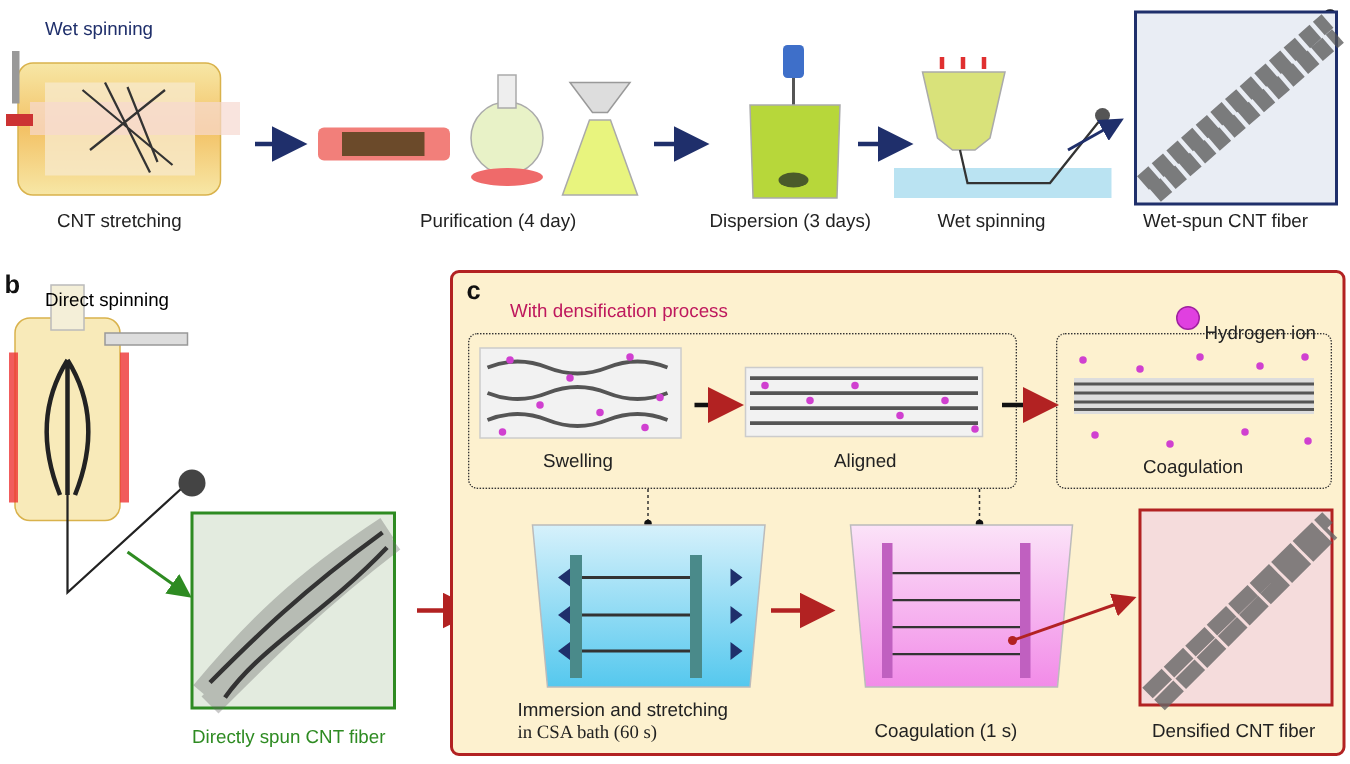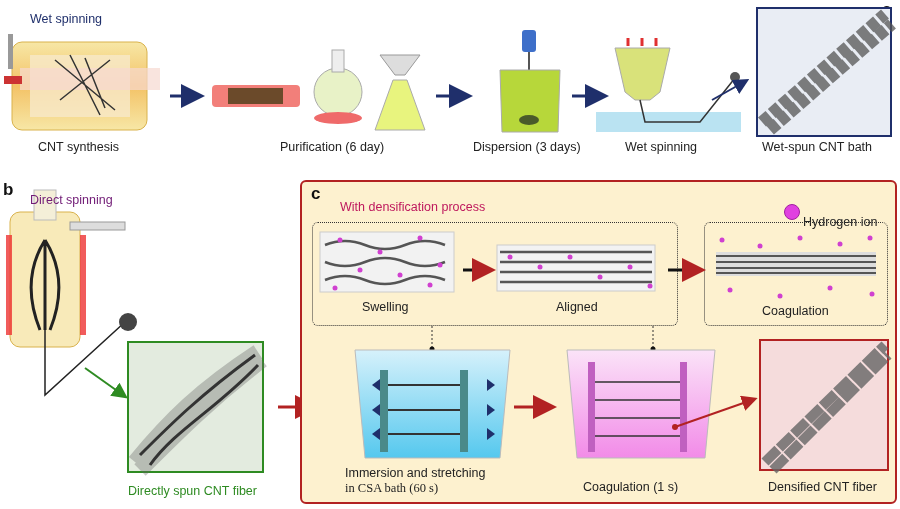--- a/index.html
+++ b/index.html
@@ -103,27 +103,27 @@
   <g>
     <rect x="128" y="342" width="135" height="130" fill="#e3ebdf" stroke="#2e8b22" stroke-width="2"></rect>
     <path d="M135,462 C170,420 200,390 258,352 M140,470 C180,430 210,400 262,360" stroke="#666" stroke-width="16" opacity="0.35"></path>
     <path d="M140,455 C170,425 200,395 255,355 M150,465 C175,430 215,410 258,365" stroke="#333" stroke-width="3" fill="none"></path>
   </g>
 
   <line x1="278" y1="407" x2="310" y2="407" stroke="#b22222" stroke-width="3" marker-end="url(#arrRed)"></line>
 </svg>
 
 <div class="abs panel-letter" style="left:3px; top:180px;">b</div>
-<div class="abs section-title" style="left:30px; top:193px; color:#701a75;">Direct spinning</div>
-
-<div class="abs lbl" style="left:38px; top:140px;">CNT synthesis</div>
-<div class="abs lbl" style="left:280px; top:140px;">Purification (6 day)</div>
+<div class="abs section-title" style="left:30px; top:193px; color:#000000;">Direct spinning</div>
+
+<div class="abs lbl" style="left:38px; top:140px;">CNT stretching</div>
+<div class="abs lbl" style="left:280px; top:140px;">Purification (4 day)</div>
 <div class="abs lbl" style="left:473px; top:140px;">Dispersion (3 days)</div>
 <div class="abs lbl" style="left:625px; top:140px;">Wet spinning</div>
-<div class="abs lbl" style="left:762px; top:140px;">Wet-spun CNT bath</div>
+<div class="abs lbl" style="left:762px; top:140px;">Wet-spun CNT fiber</div>
 
 <div class="abs lbl" style="left:128px; top:484px; color:#2e8b22;">Directly spun CNT fiber</div>
 
 <div id="panel-c-box"></div>
 <div class="abs panel-letter" style="left:311px; top:184px;">c</div>
 <div class="abs section-title" style="left:340px; top:200px; color:#be185d;">With densification process</div>
 
 <div class="abs" style="left:784px; top:204px; width:14px; height:14px; border-radius:50%; background:#e040e0; border:1px solid #a020a0;"></div>
 <div class="abs lbl" style="left:803px; top:203px;margin-top:12px;">Hydrogen ion</div>
 

